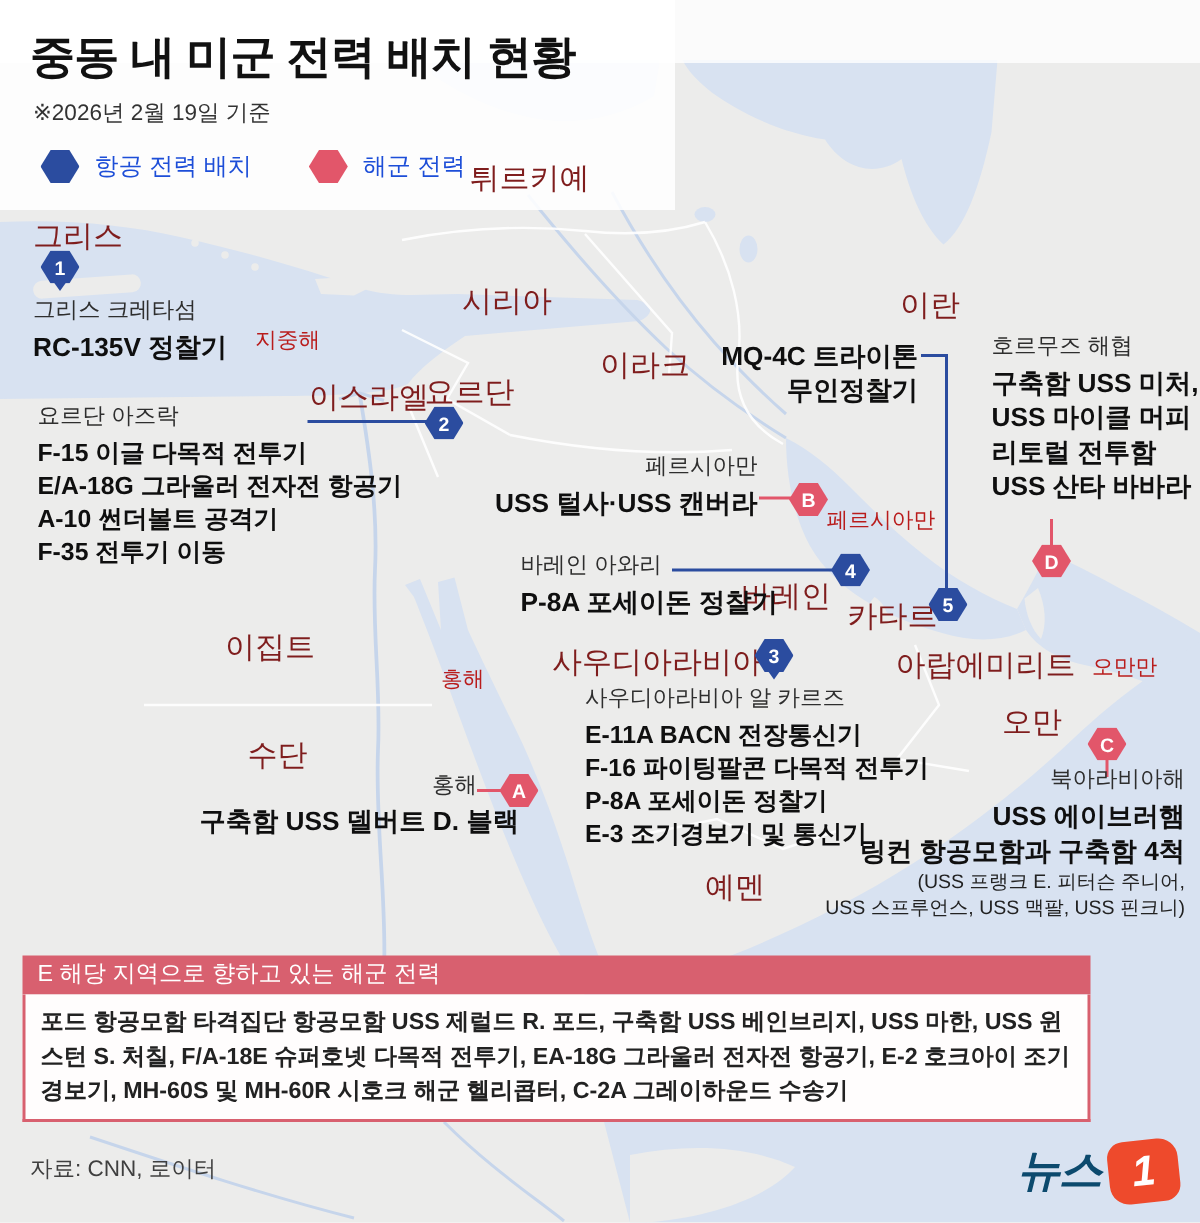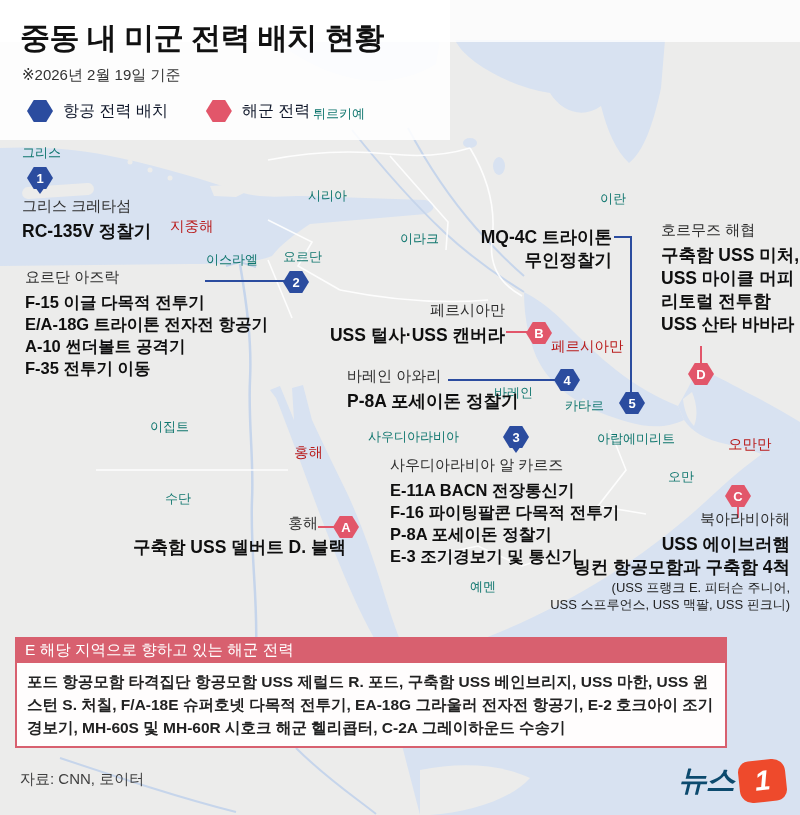--- a/index.html
+++ b/index.html
@@ -4,38 +4,38 @@
 <style>
   html,body{margin:0;padding:0;}
   body{font-family:"Liberation Sans","DejaVu Sans",sans-serif;}
   #canvas{position:relative;width:800px;height:815px;background:#ececeb;overflow:hidden;}
   #mapsvg{position:absolute;left:0;top:0;}
 
   
   .title{position:absolute;left:20px;top:18px;font-size:30px;font-weight:800;color:#111;letter-spacing:-0.5px;}
   .date-note{position:absolute;left:22px;top:66px;font-size:15px;color:#333;}
   .legend{position:absolute;left:27px;top:100px;display:flex;align-items:center;gap:10px;}
-  .legend .lbl{font-size:16px;color:#0f172a;margin-right:28px;}
+  .legend .lbl{font-size:16px;color:#1d4ed8;margin-right:28px;}
 
   
   .hex{clip-path:polygon(26% 0,74% 0,100% 50%,74% 100%,26% 100%,0 50%);
        display:flex;align-items:center;justify-content:center;color:#fff;font-weight:700;}
   .hex.air{background:#2b4c9f;} .hex.navy{background:#e2566a;}
   .legend .hex{width:26px;height:22px;}
   .marker{position:absolute;width:26px;height:22px;}
   .marker .hex{width:26px;height:22px;font-size:13px;}
   .tail{position:absolute;left:8px;top:20px;width:0;height:0;border-left:5px solid transparent;border-right:5px solid transparent;}
   .tail.air{border-top:7px solid #2b4c9f;}
 
   
   .line{position:absolute;}
   .line.air{background:#2b4c9f;} .line.navy{background:#e2566a;}
 
   
-  .country{position:absolute;font-size:13px;color:#0f766e;white-space:nowrap;}
+  .country{position:absolute;font-size:20px;color:#7f1d1d;white-space:nowrap;}
   .sea{position:absolute;font-size:14.5px;color:#b91c1c;white-space:nowrap;}
 
   
   .anno{position:absolute;white-space:nowrap;}
   .anno .place{font-size:15px;color:#2e2e2e;margin-bottom:4px;}
   .anno .item{font-size:16.5px;font-weight:700;color:#0f0f0f;line-height:22px;}
   .anno .item.big{font-size:17.5px;line-height:23px;}
   .anno .sub{font-size:13px;font-weight:400;color:#222;line-height:17px;}
   .anno.right{text-align:right;}
 
@@ -180,21 +180,21 @@
   </div>
 
   <div class="anno" style="left:22px;top:197px;">
     <div class="place">그리스 크레타섬</div>
     <div class="item big">RC-135V 정찰기</div>
   </div>
 
   <div class="anno" style="left:25px;top:268px;">
     <div class="place">요르단 아즈락</div>
     <div class="item">F-15 이글 다목적 전투기</div>
-    <div class="item">E/A-18G 트라이톤 전자전 항공기</div>
+    <div class="item">E/A-18G 그라울러 전자전 항공기</div>
     <div class="item">A-10 썬더볼트 공격기</div>
     <div class="item">F-35 전투기 이동</div>
   </div>
 
   <div class="anno" style="left:390px;top:456px;">
     <div class="place">사우디아라비아 알 카르즈</div>
     <div class="item">E-11A BACN 전장통신기</div>
     <div class="item">F-16 파이팅팔콘 다목적 전투기</div>
     <div class="item">P-8A 포세이돈 정찰기</div>
     <div class="item">E-3 조기경보기 및 통신기</div>

